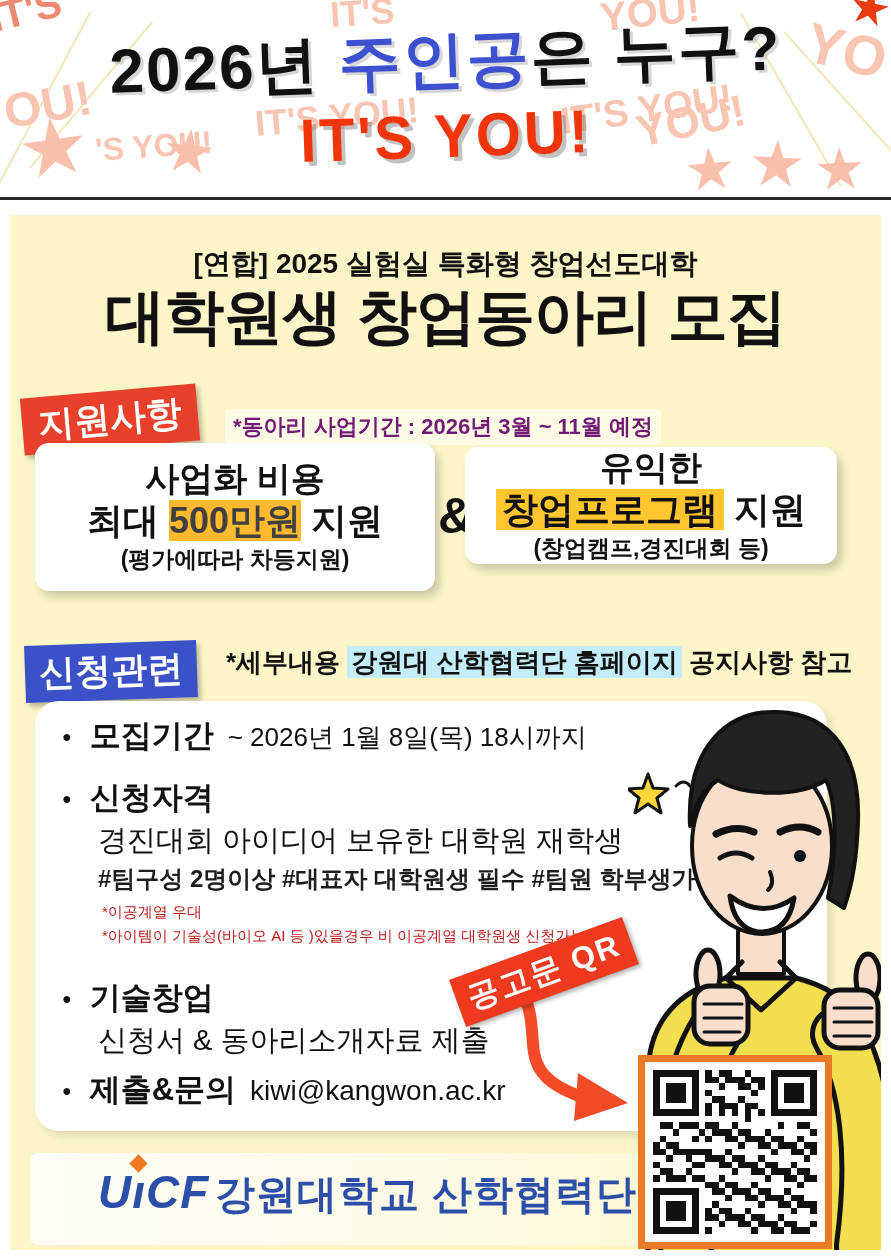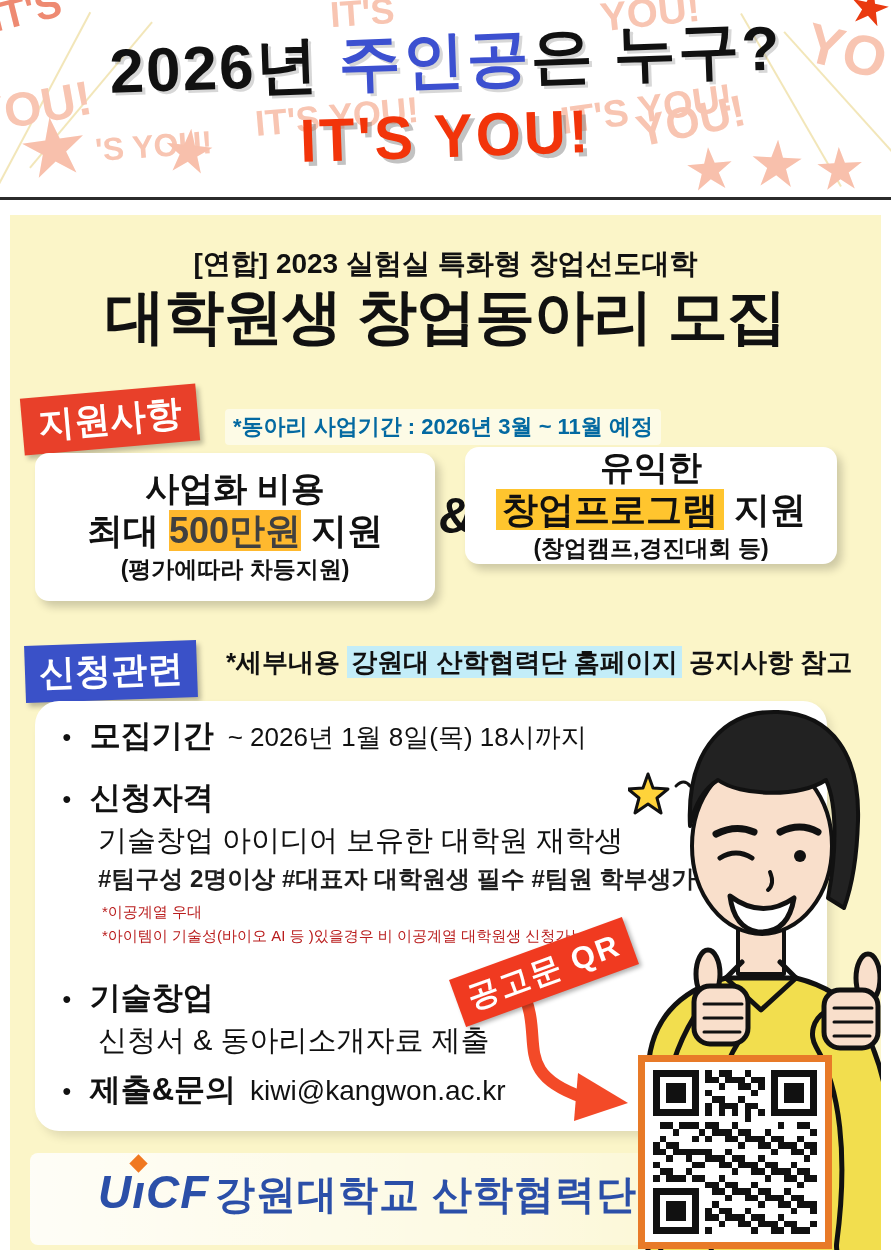--- a/index.html
+++ b/index.html
@@ -19,26 +19,26 @@
            transform:rotate(-2deg) scaleY(1.05);text-shadow:4px 4px 0 rgba(120,120,120,.45);}
   .divider{position:absolute;top:197px;left:0;width:891px;height:3px;background:#2b2b2b;}
 
   
   .card{position:absolute;left:10px;top:215px;width:871px;height:1035px;background:#fbf5c8;overflow:hidden;}
   .program-label{position:absolute;top:30px;left:0;width:100%;text-align:center;font-size:28px;font-weight:bold;}
   .recruit-title{position:absolute;top:62px;left:0;width:100%;text-align:center;font-size:60px;font-weight:900;letter-spacing:-1px;}
 
   .badge-red{position:absolute;left:12px;top:176px;background:#e8402a;color:#fff;font-size:36px;font-weight:900;
              padding:4px 16px;transform:rotate(-5deg);box-shadow:3px 4px 5px rgba(0,0,0,.25);}
-  .support-note{position:absolute;left:215px;top:194px;font-size:22px;font-weight:bold;color:#0369a1;
+  .support-note{position:absolute;left:215px;top:194px;font-size:22px;font-weight:bold;color:#701a75;
                 background:rgba(255,255,255,.55);padding:3px 8px;border-radius:4px;}
 
   .white-box{position:absolute;background:#fff;border-radius:14px;box-shadow:5px 6px 9px rgba(0,0,0,.18);
              display:flex;flex-direction:column;align-items:center;justify-content:center;text-align:center;}
-  .box1{left:25px;top:238px;width:400px;height:148px;}
+  .box1{left:25px;top:228px;width:400px;height:148px;}
   .box2{left:455px;top:232px;width:372px;height:117px;}
   .box-l1{font-size:34px;font-weight:900;line-height:1.15;}
   .box-l2{font-size:36px;font-weight:900;line-height:1.3;}
   .box-sub{font-size:23px;font-weight:bold;line-height:1.3;}
   .hl-orange{background:#ffb92e;color:#404040;padding:0 0;}
   .hl-yellow{background:#ffc52e;color:#111;padding:0 6px;}
   .amp{position:absolute;left:428px;top:272px;font-size:50px;font-weight:900;}
 
   .badge-blue{position:absolute;left:15px;top:428px;background:#3a51c8;color:#fff;font-size:36px;font-weight:900;
               padding:4px 14px;transform:rotate(-2deg);box-shadow:3px 4px 5px rgba(0,0,0,.25);}
@@ -97,21 +97,21 @@
   <span class="bg-star" style="left:748px;top:132px;font-size:64px;transform:rotate(3deg);">★</span>
   <span class="bg-star" style="left:814px;top:140px;font-size:58px;transform:rotate(-3deg);">★</span>
   <span class="bg-star" style="left:848px;top:-16px;font-size:48px;color:#ea3a10;transform:rotate(12deg);">★</span>
 
   <div class="main-title"><span>2026년 </span><span class="hl-blue">주인공</span><span>은 누구?</span></div>
   <div class="its-you">IT'S YOU!</div>
   <div class="divider"></div>
 
   <div class="card">
 
-    <div class="program-label">[연합] 2023 실험실 특화형 창업선도대학</div>
+    <div class="program-label">[연합] 2025 실험실 특화형 창업선도대학</div>
     <div class="recruit-title">대학원생 창업동아리 모집</div>
 
     <div class="badge-red">지원사항</div>
     <div class="support-note">*동아리 사업기간 : 2026년 3월 ~ 11월 예정</div>
 
     <div class="white-box box1">
       <div class="box-l1">사업화 비용</div>
       <div class="box-l2"><span>최대 </span><span class="hl-orange">500만원</span><span> 지원</span></div>
       <div class="box-sub">(평가에따라 차등지원)</div>
     </div>
@@ -130,21 +130,21 @@
     <div class="apply-box"></div>
 
     <div class="li" style="left:52px;top:500px;">
       <span class="li-label">모집기간</span>
       <span class="li-text">~ 2026년 1월 8일(목) 18시까지</span>
     </div>
 
     <div class="li" style="left:52px;top:562px;">
       <span class="li-label">신청자격</span>
     </div>
-    <div class="sub-line" style="left:88px;top:606px;">기술창업 아이디어 보유한 대학원 재학생</div>
+    <div class="sub-line" style="left:88px;top:606px;">경진대회 아이디어 보유한 대학원 재학생</div>
     <div class="tag-line" style="left:88px;top:648px;">#팀구성 2명이상  #대표자 대학원생 필수 #팀원 학부생가능</div>
     <div class="tiny-note" style="left:92px;top:688px;">*이공계열 우대</div>
     <div class="tiny-note" style="left:92px;top:712px;">*아이템이 기술성(바이오 AI 등 )있을경우  비 이공계열  대학원생 신청가능</div>
 
     <div class="li" style="left:52px;top:762px;">
       <span class="li-label">기술창업</span>
     </div>
     <div class="sub-line" style="left:88px;top:806px;">신청서 &amp; 동아리소개자료 제출</div>
 
     <div class="li" style="left:52px;top:854px;">

